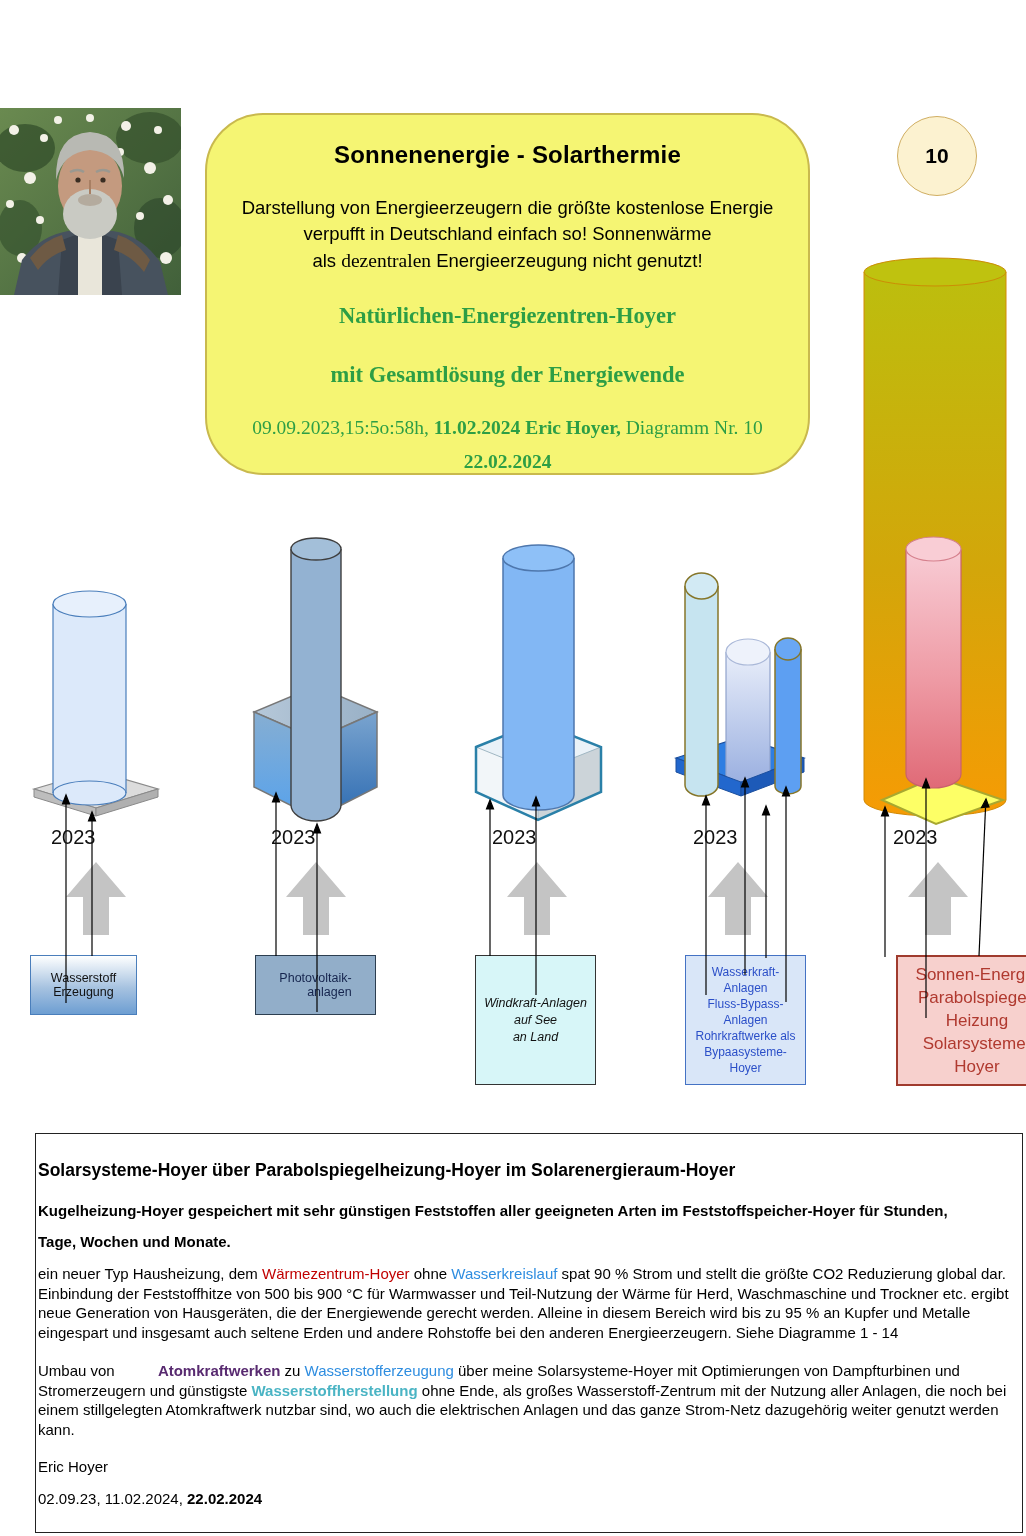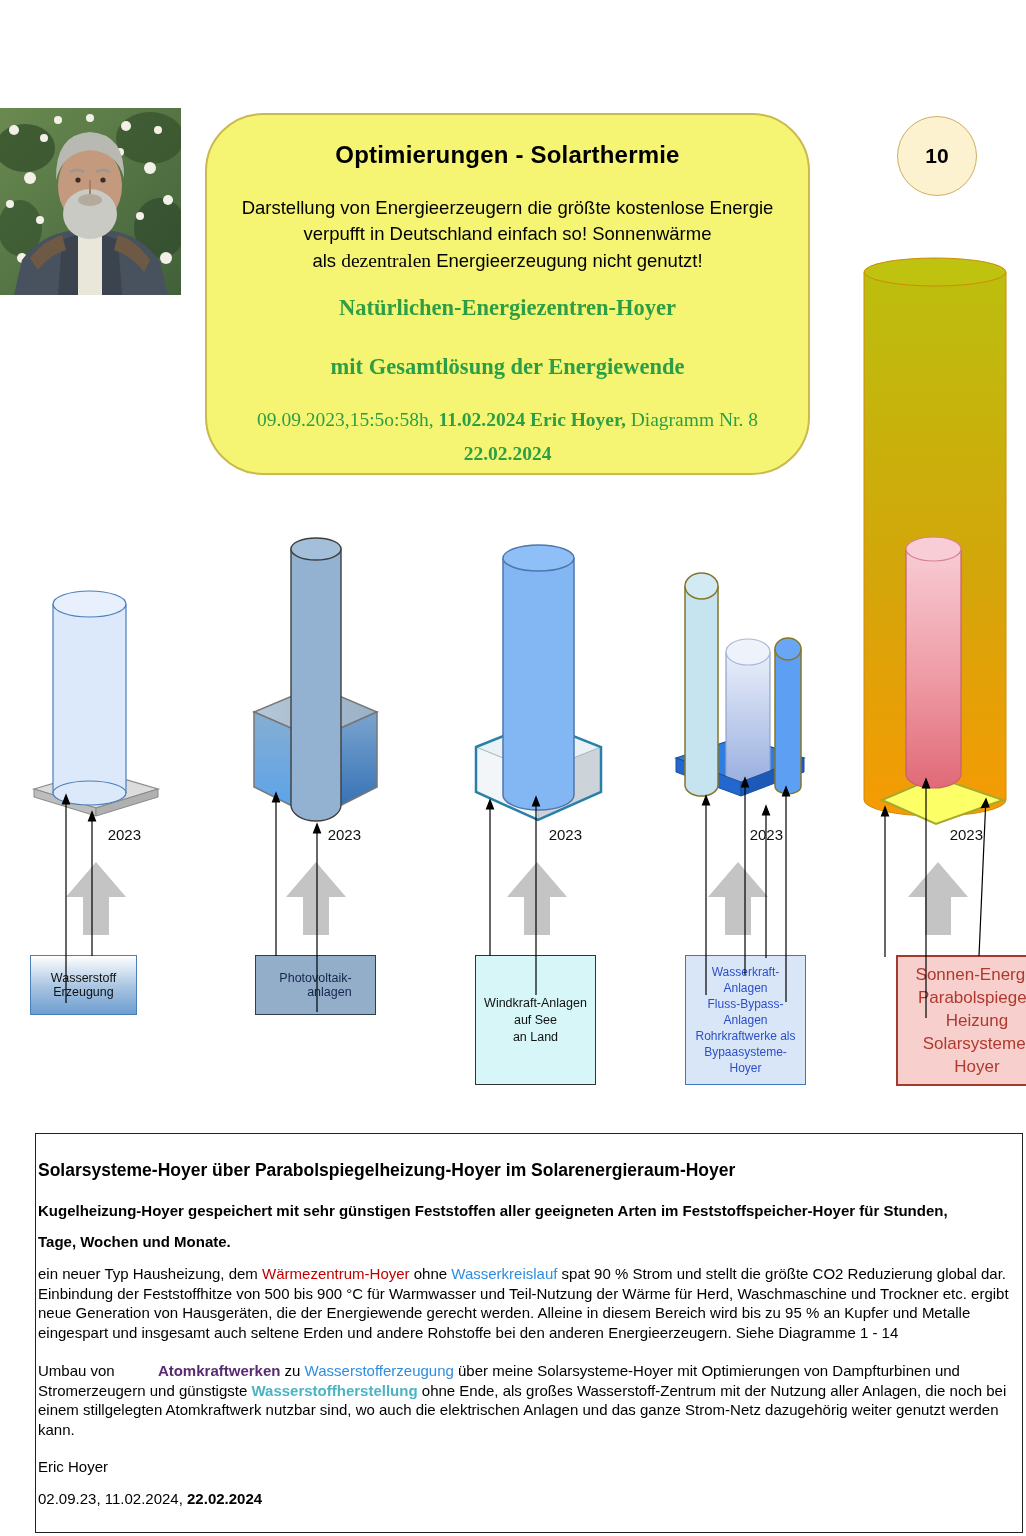--- a/index.html
+++ b/index.html
@@ -12,45 +12,45 @@
   .photo { left:0; top:108px; width:181px; height:187px; }
 
   
   .title-box { left:205px; top:113px; width:605px; height:362px; background:#f5f573;
     border:2px solid #c9b94e; border-radius:58px; text-align:center; overflow:hidden; }
   .tb-title { margin-top:26px; font-size:24px; font-weight:bold; letter-spacing:.2px; }
   .tb-intro { margin-top:26px; font-size:18.5px; line-height:26px; }
   .tb-line3 { font-size:18.5px; line-height:27px; }
   .seg-serif { font-family:"Liberation Serif", serif; font-size:19.5px; }
   .tb-green { font-family:"Liberation Serif", serif; font-weight:bold; color:#2d9e45; font-size:22.5px; }
-  .tb-g1 { margin-top:21px; }
+  .tb-g1 { margin-top:29px; }
   .tb-g2 { margin-top:33px; }
   .tb-date { margin-top:29px; font-family:"Liberation Serif", serif; font-size:19.5px; color:#2d9e45; }
   .tb-date2 { margin-top:12px; font-family:"Liberation Serif", serif; font-size:19.5px; font-weight:bold; color:#2d9e45; }
   .seg-bold { font-weight:bold; }
 
   
   .badge { left:897px; top:116px; width:80px; height:80px; border-radius:50%; background:#fcf2d0;
     border:1.5px solid #d0ae62; display:flex; align-items:center; justify-content:center;
     font-size:21px; font-weight:bold; }
 
   
   .chart-svg { left:0; top:250px; }
 
   
-  .year { top:826px; width:90px; text-align:right; font-size:15px; color:#111; }
+  .year { top:826px; width:90px; text-align:left; font-size:20px; color:#111; }
 
   
   .lbox { top:955px; display:flex; align-items:center; justify-content:center; text-align:center; }
   .lbox1 { left:30px; width:107px; height:60px; font-size:12.5px; color:#111;
     background:linear-gradient(#feffff, #a6c2e0 55%, #6d9ed2); border:1.5px solid #4a7ebb; }
   .lbox2 { left:255px; width:121px; height:60px; font-size:12.5px; color:#16254e;
     background:#92aec9; border:1.5px solid #2c3e50;text-align:right; }
   .lbox3 { left:475px; width:121px; height:130px; font-size:12.5px; color:#111; line-height:17px;
-    background:#d7f6f8; border:1.5px solid #333; }
+    background:#d7f6f8; border:1.5px solid #333;font-style:italic; }
   .lbox4 { left:685px; width:121px; height:130px; font-size:12px; color:#2b4fc8; line-height:16px;
     background:#d9e6f8; border:1.5px solid #4472c4; }
   .lbox5 { left:896px; width:162px; height:131px; font-size:17px; color:#b0392f; line-height:23px;
     background:#f7d0cd; border:2px solid #a03b2e; }
 
   
   .footer { left:35px; top:1133px; width:988px; height:400px; border:1.5px solid #222;
     padding:26px 6px 8px 2px; font-size:15px; }
   .f-h  { font-size:17.5px; font-weight:bold; margin-bottom:21px; }
   .f-b  { font-weight:bold; margin-bottom:14px; }
@@ -110,29 +110,29 @@
       <ellipse cx="90" cy="92" rx="12" ry="6" fill="#b4ab9e"></ellipse>
       <circle cx="78" cy="72" r="2.6" fill="#3a2d22"></circle>
       <circle cx="103" cy="72" r="2.6" fill="#3a2d22"></circle>
       <path d="M70,64 Q78,60 84,64" stroke="#9a9890" stroke-width="2.5" fill="none"></path>
       <path d="M96,64 Q103,60 110,64" stroke="#9a9890" stroke-width="2.5" fill="none"></path>
       <path d="M90,72 L90,86" stroke="#a87f63" stroke-width="2" fill="none"></path>
     </svg>
   </div>
 
   <div class="abs title-box">
-    <div class="tb-title">Optimierungen - Solarthermie</div>
+    <div class="tb-title">Sonnenenergie - Solarthermie</div>
     <div class="tb-intro">
       <div>Darstellung von Energieerzeugern die größte kostenlose Energie</div>
       <div>verpufft in Deutschland einfach so! Sonnenwärme</div>
       <div class="tb-line3"><span>als </span><span class="seg-serif">dezentralen</span><span> Energieerzeugung nicht genutzt!</span></div>
     </div>
     <div class="tb-green tb-g1">Natürlichen-Energiezentren-Hoyer</div>
     <div class="tb-green tb-g2">mit Gesamtlösung der Energiewende</div>
-    <div class="tb-date"><span>09.09.2023,15:5o:58h, </span><span class="seg-bold">11.02.2024 Eric Hoyer,</span><span> Diagramm Nr. 8</span></div>
+    <div class="tb-date"><span>09.09.2023,15:5o:58h, </span><span class="seg-bold">11.02.2024 Eric Hoyer,</span><span> Diagramm Nr. 10</span></div>
     <div class="tb-date2">22.02.2024</div>
   </div>
 
   <div class="abs badge">
     <span>10</span>
   </div>
 
   <div class="abs lbox lbox1">Wasserstoff<br>Erzeugung</div>
   <div class="abs lbox lbox2">Photovoltaik-<br>anlagen</div>
   <div class="abs lbox lbox3">Windkraft-Anlagen<br>auf See<br>an Land</div>

